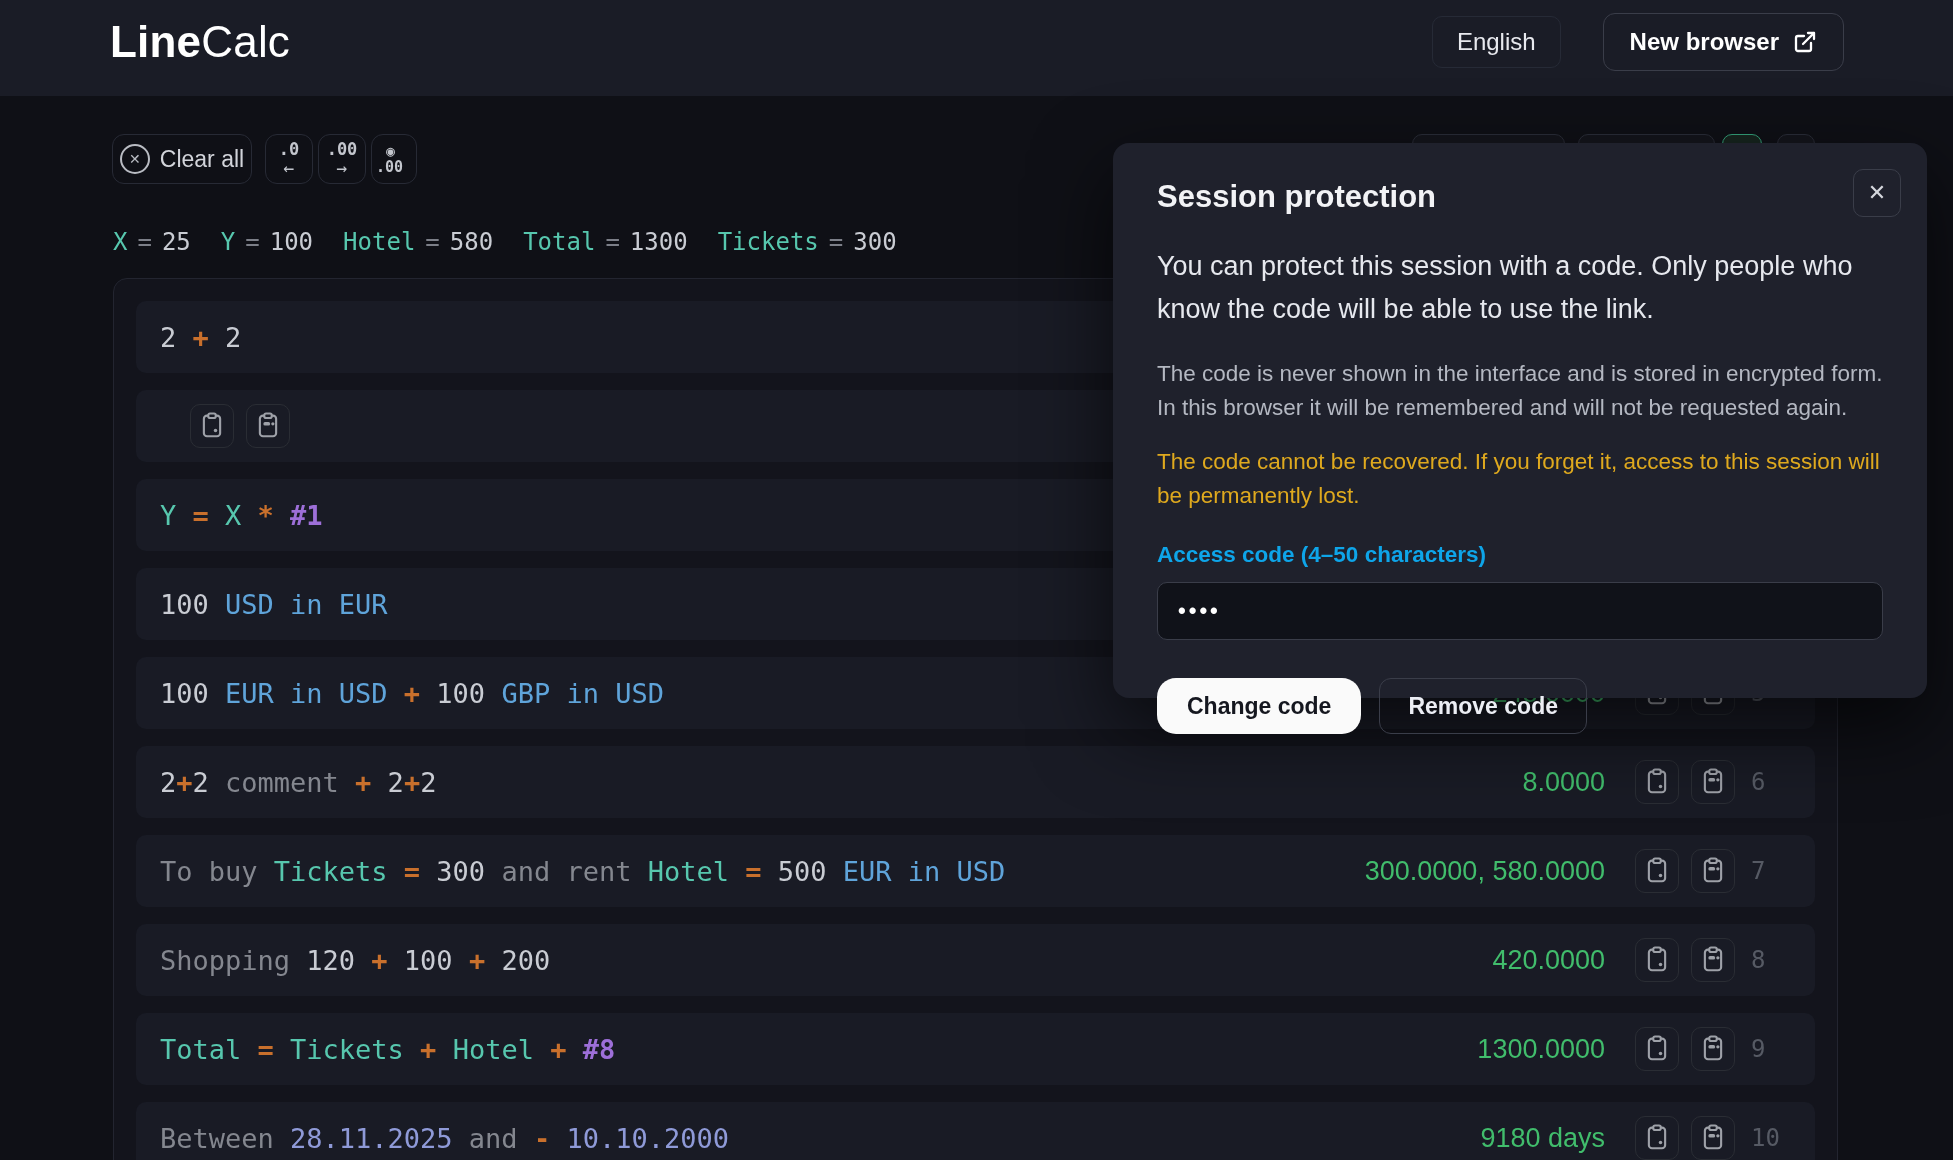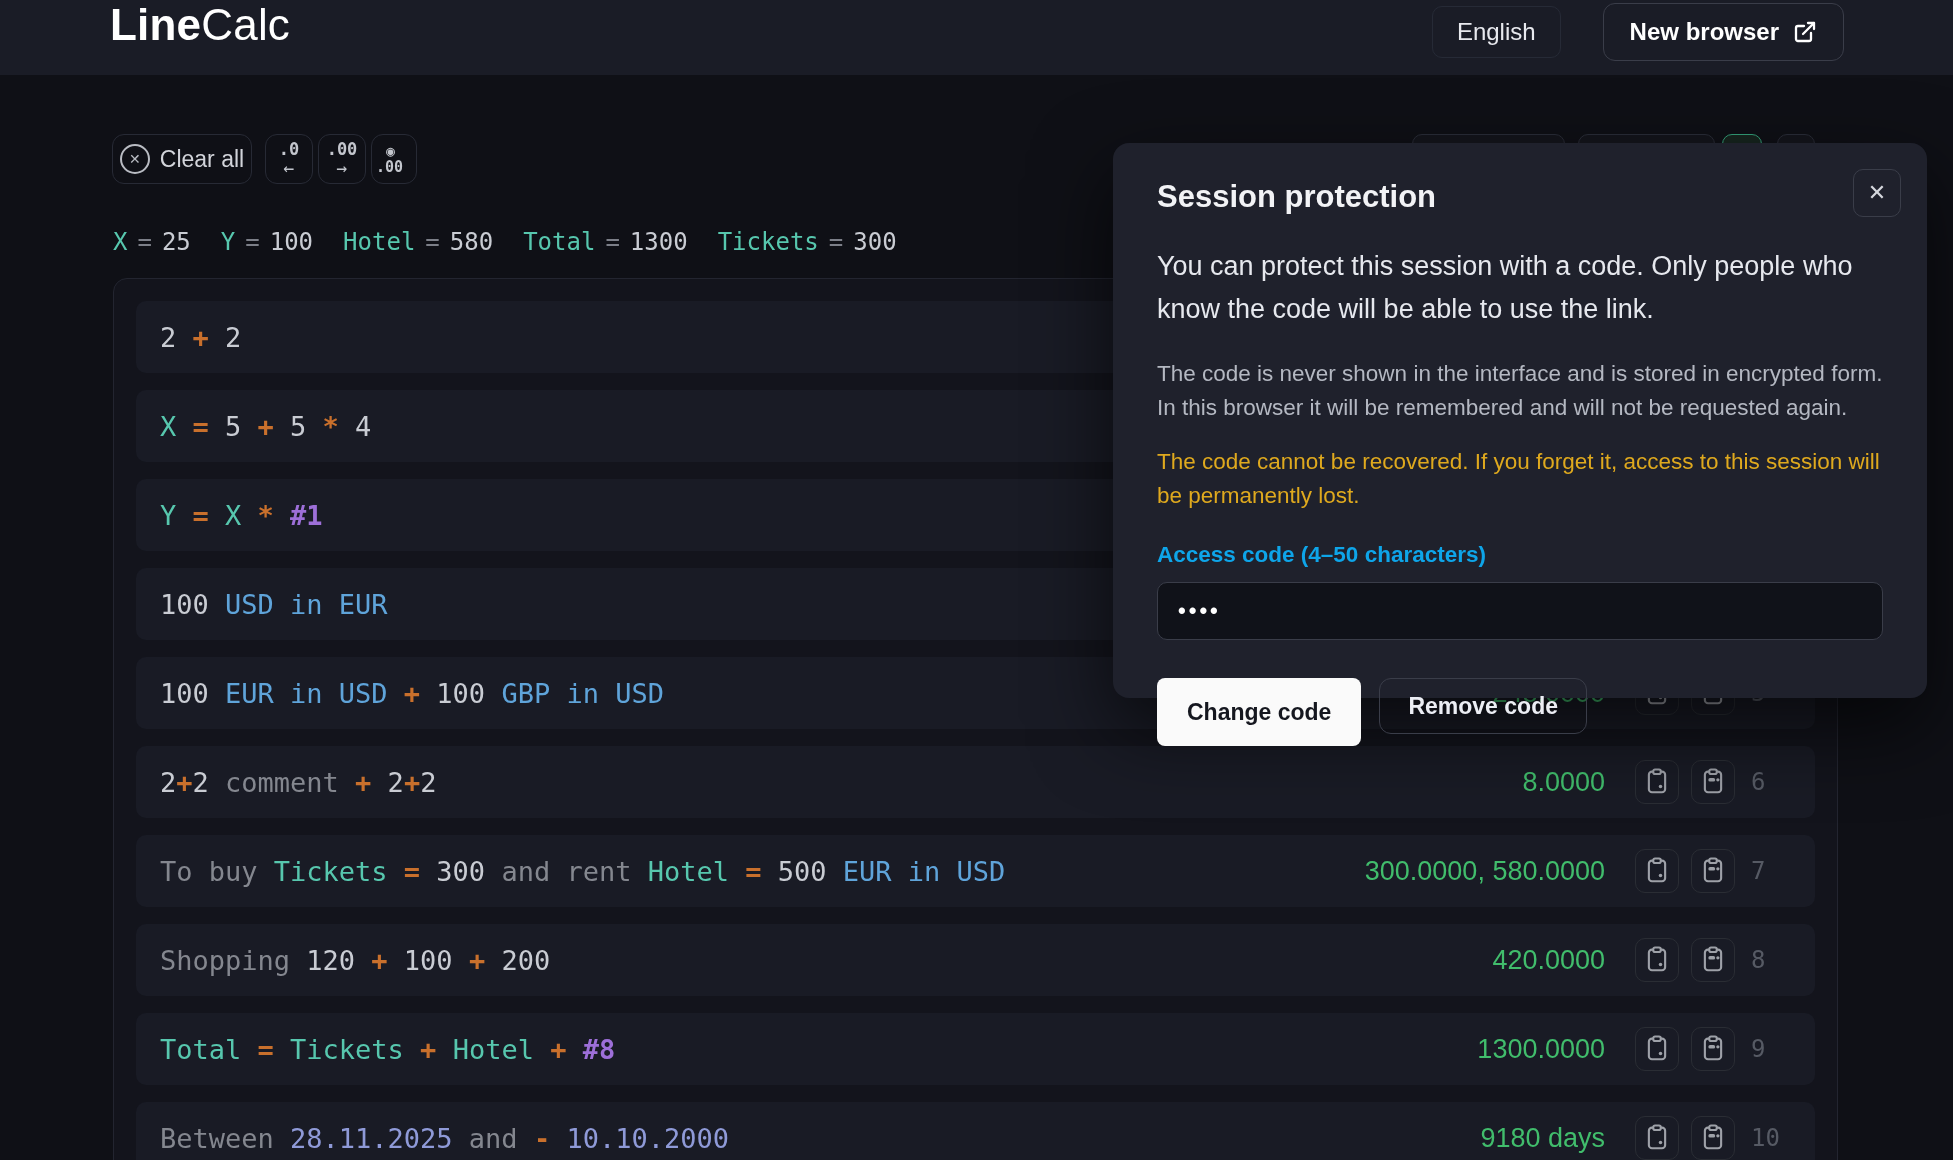--- a/index.html
+++ b/index.html
@@ -7,22 +7,22 @@
     --row:#191b25; --text:#c9ccd3; --dim:#8b8e97; --comment:#84878f;
     --teal:#57c7ae; --orange:#c9702c; --purple:#9d6fd8; --blue:#5fa4da;
     --lavender:#8f9ad8; --green:#41bd6c; --yellow:#dfa91e;
     --modal:#1f212c; --border:#3a3d49; --num:#565a64; --white:#f3f4f7;
   }
   html,body{margin:0;padding:0;background:#000;}
   #app{position:relative;width:1953px;height:1160px;overflow:hidden;background:var(--bg);
        font-family:"Liberation Sans",sans-serif;color:var(--text);}
 
   
-  .topbar{position:absolute;left:0;top:0;width:1953px;height:75px;background:var(--header);
-          display:flex;justify-content:space-between;box-sizing:border-box;
+  .topbar{position:absolute;left:0;top:0;width:1953px;height:96px;background:var(--header);
+          display:flex;align-items:center;justify-content:space-between;box-sizing:border-box;
           padding:0 109px 12px 110px;}
   .brand{font-size:44px;color:#fff;letter-spacing:.2px;}
   .brand b{font-weight:800;}
   .brand span.light{font-weight:300;}
   .top-actions{display:flex;align-items:center;gap:42px;}
   .lang-btn{background:transparent;border:1px solid #262a36;border-radius:10px;color:#e8e9ee;
             font-size:24px;height:52px;padding:0 24px;cursor:pointer;font-family:inherit;}
   .newsess-btn{background:transparent;border:1px solid var(--border);border-radius:12px;color:#fff;
             font-size:24px;font-weight:700;height:58px;padding:0 26px;cursor:pointer;
             display:flex;align-items:center;gap:14px;font-family:inherit;}
@@ -91,22 +91,22 @@
          border-radius:10px;background:transparent;color:#d6d8de;font-size:22px;cursor:pointer;
          display:flex;align-items:center;justify-content:center;font-family:inherit;}
   .m-intro{margin:30px 0 0 0;font-size:27px;line-height:1.6;color:#e6e8ee;}
   .m-note{margin:26px 0 0 0;font-size:22.5px;line-height:1.5;color:#b4b8c2;}
   .m-warn{margin:20px 0 0 0;font-size:22.5px;line-height:1.5;color:var(--yellow);}
   .m-label{margin:30px 0 0 0;font-size:22.5px;font-weight:700;color:#0ea5e9;}
   .code-input{margin-top:14px;width:100%;height:58px;box-sizing:border-box;background:#101219;
          border:1.5px solid var(--border);border-radius:10px;color:#fff;font-size:22px;
          letter-spacing:3px;padding:0 20px;font-family:inherit;font-weight:700;}
   .m-actions{margin-top:38px;display:flex;gap:18px;}
-  .btn-primary{height:68px;padding:0 30px;background:#fafafa;color:#15171f;border:none;
-         border-radius:8px;font-size:23px;font-weight:700;cursor:pointer;font-family:inherit;}
+  .btn-primary{height:56px;padding:0 30px;background:#fafafa;color:#15171f;border:none;
+         border-radius:19px;font-size:23px;font-weight:700;cursor:pointer;font-family:inherit;}
   .btn-outline{height:56px;padding:0 28px;background:transparent;color:#eceef4;
          border:1.5px solid var(--border);border-radius:12px;font-size:23px;font-weight:700;
          cursor:pointer;font-family:inherit;}
 </style>
 </head>
 <body>
 
 <div id="app">
 
   <div class="topbar">
@@ -192,21 +192,20 @@
               <rect x="5.5" y="4.5" width="13" height="16.5" rx="2.5"></rect>
               <rect x="9" y="2.8" width="6" height="3.6" rx="1.4" fill="#191b25"></rect>
               <rect x="8.3" y="9.6" width="5.4" height="2.8" rx="1.3" fill="#9ea1a8" stroke="none"></rect>
               <circle cx="15.9" cy="11" r="1.3" fill="#9ea1a8" stroke="none"></circle>
             </svg></span>
     </button>
     <div class="line-num"></div>
   </div>
 
   <div class="row">
-    <div class="expr"><span class="tk tk-v">X </span><span class="tk tk-o">= </span><span class="tk tk-n">5 </span><span class="tk tk-o">+ </span><span class="tk tk-n">5 </span><span class="tk tk-o">* </span><span class="tk tk-n">4</span></div>
     <div class="result"></div>
     <button class="copy-btn">
       <span><svg width="30" height="30" viewBox="0 0 24 24" fill="none" stroke="#9ea1a8" stroke-width="1.7" stroke-linecap="round">
               <rect x="5.5" y="4.5" width="13" height="16.5" rx="2.5"></rect>
               <rect x="9" y="2.8" width="6" height="3.6" rx="1.4" fill="#191b25"></rect>
               <circle cx="14.8" cy="16.4" r="1.4" fill="#9ea1a8" stroke="none"></circle>
             </svg></span>
     </button>
     <button class="copy-btn">
       <span><svg width="30" height="30" viewBox="0 0 24 24" fill="none" stroke="#9ea1a8" stroke-width="1.7" stroke-linecap="round">

